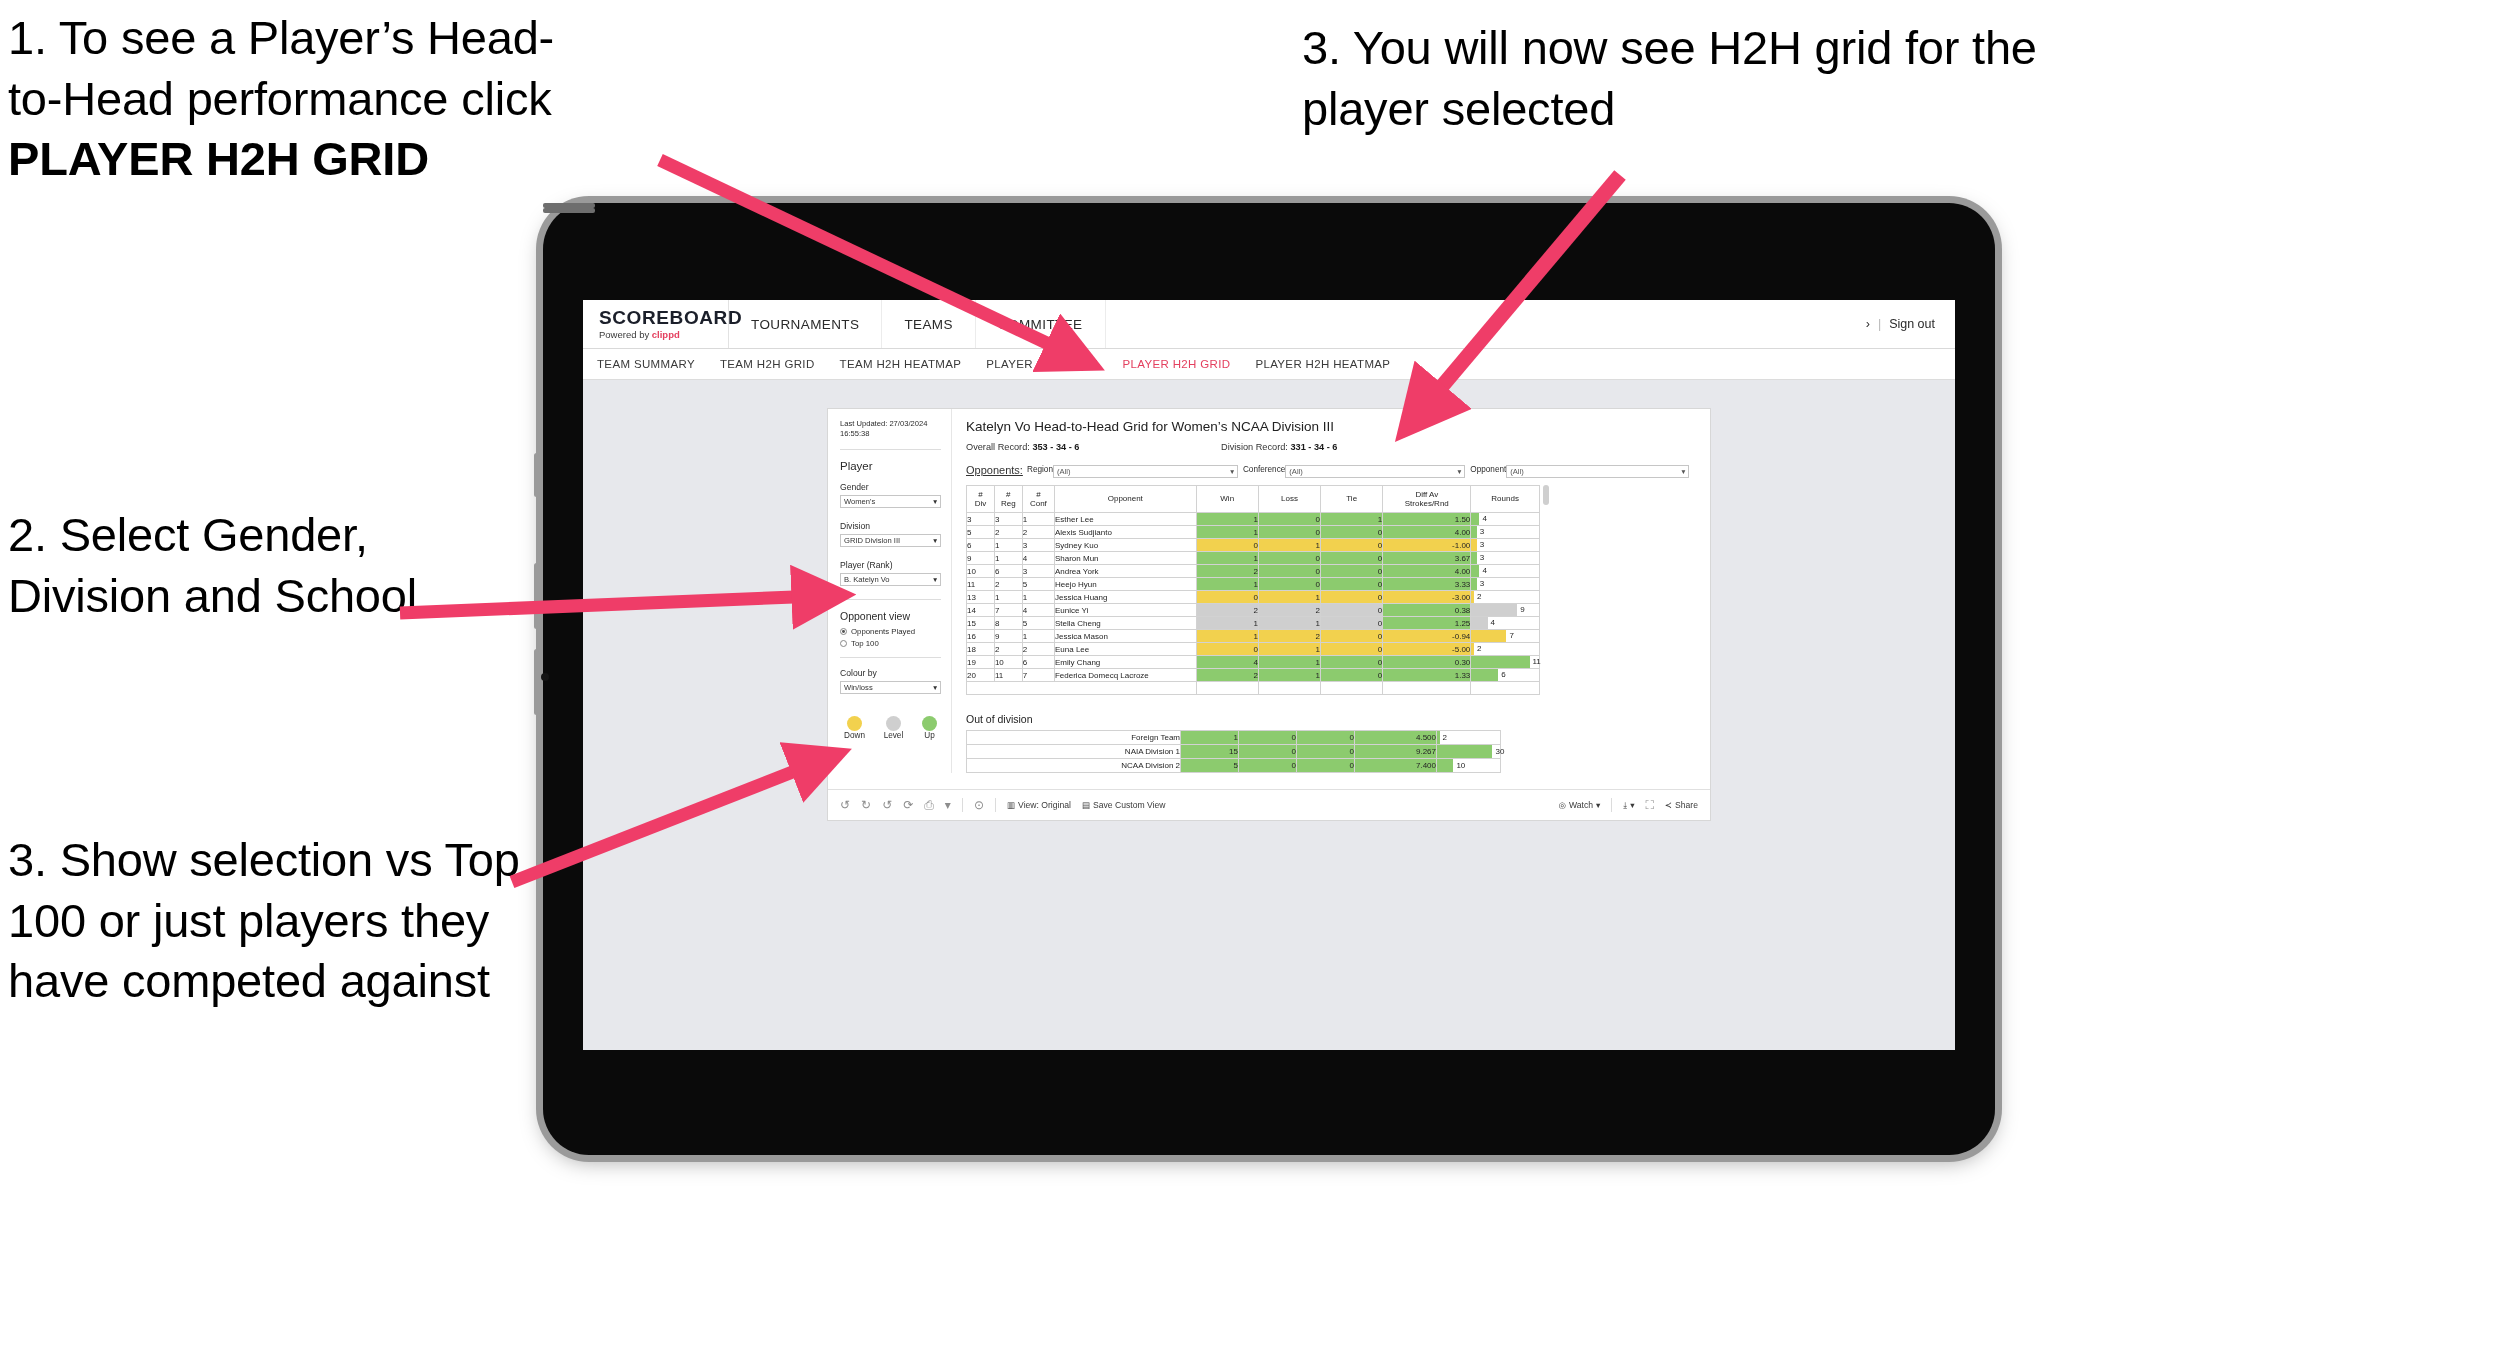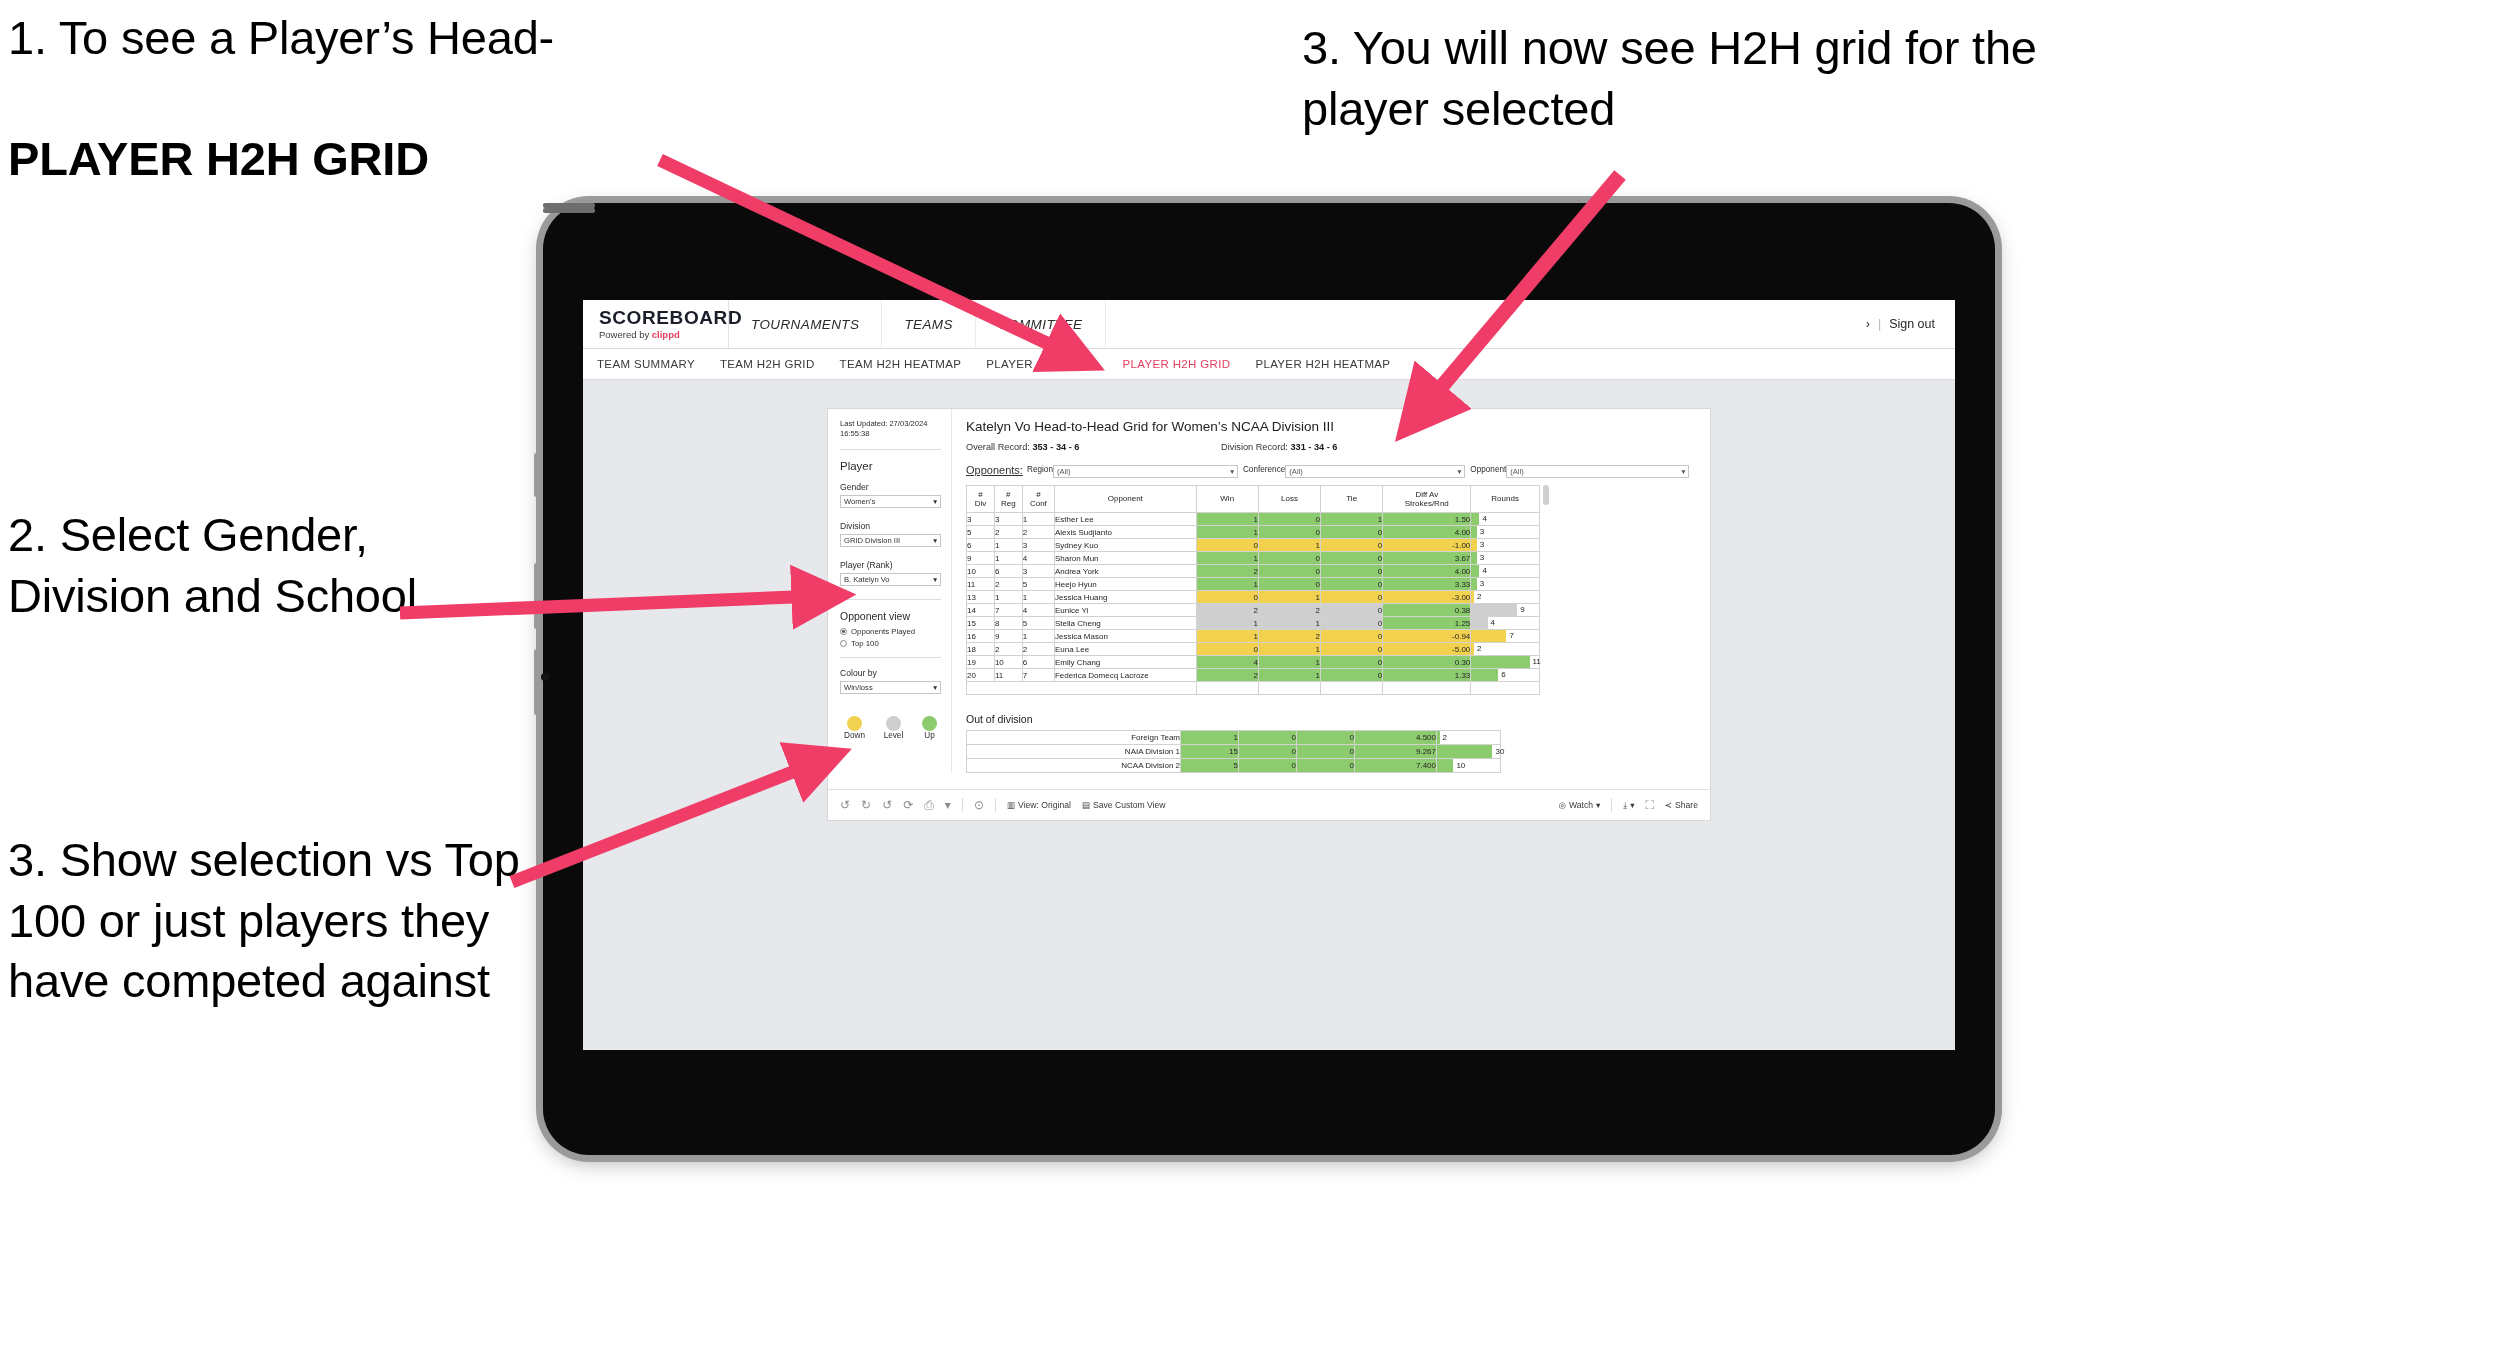--- a/index.html
+++ b/index.html
@@ -48,21 +48,21 @@
   }
   
   #topnav{height:48px;background:#ffffff;border-bottom:1px solid #d9d9d9;display:flex;align-items:stretch;}
   .logo-wrap{width:146px;display:flex;flex-direction:column;justify-content:center;padding-left:16px;
     border-right:1px solid #e2e2e2;box-sizing:border-box;}
   .logo-main{font-family:"Liberation Sans",sans-serif;font-weight:bold;font-size:19px;letter-spacing:0.6px;color:#1b1f2a;line-height:1;}
   .logo-sub{font-size:9.5px;color:#3a3a3a;margin-top:3px;line-height:1;}
   .logo-sub .brand{color:#e4405f;font-weight:bold;}
   .topnav-items{display:flex;align-items:center;}
   .topnav-item{font-size:13.5px;color:#2a2a2a;letter-spacing:.4px;padding:0 22px;height:100%;
-     display:flex;align-items:center;box-sizing:border-box;border-right:1px solid #ececec;font-style:italic;}
+     display:flex;align-items:center;box-sizing:border-box;border-right:1px solid #ececec;}
   #topnav-right{margin-left:auto;display:flex;align-items:center;padding-right:20px;font-size:12.5px;color:#2a2a2a;gap:8px;}
   #topnav-right .sep{color:#b9b9b9;}
 
   
   #subnav{height:30px;background:#ffffff;border-bottom:1px solid #dcdcdc;display:flex;align-items:center;padding-left:14px;}
   .subnav-item{font-size:11.5px;color:#3a3a3a;letter-spacing:.35px;margin-right:25px;white-space:nowrap;}
   .subnav-item.active{color:#e4405f;}
 
   
   #viz-area{padding:28px 0 0 0;display:flex;justify-content:center;}
@@ -141,21 +141,21 @@
   .tb-spacer{margin-left:auto;}
 
   
   #arrows{position:absolute;left:0;top:0;width:2512px;height:1352px;pointer-events:none;}
 </style>
 </head>
 <body>
 
 <div class="annot" id="annot-1">
   <span>1. To see a Player’s Head-</span><br>
-  <br>
+  <span>to-Head performance click</span><br>
   <b>PLAYER H2H GRID</b>
 </div>
 <div class="annot" id="annot-2">2. Select Gender, Division and School</div>
 <div class="annot" id="annot-3">3. Show selection vs Top 100 or just players they have competed against</div>
 <div class="annot" id="annot-4">3. You will now see H2H grid for the player selected</div>
 
 <div id="tablet">
   <div class="tab-btn" id="btn-pwr"></div>
   <div class="tab-btn" id="btn-v1"></div>
   <div class="tab-btn" id="btn-v2"></div>

